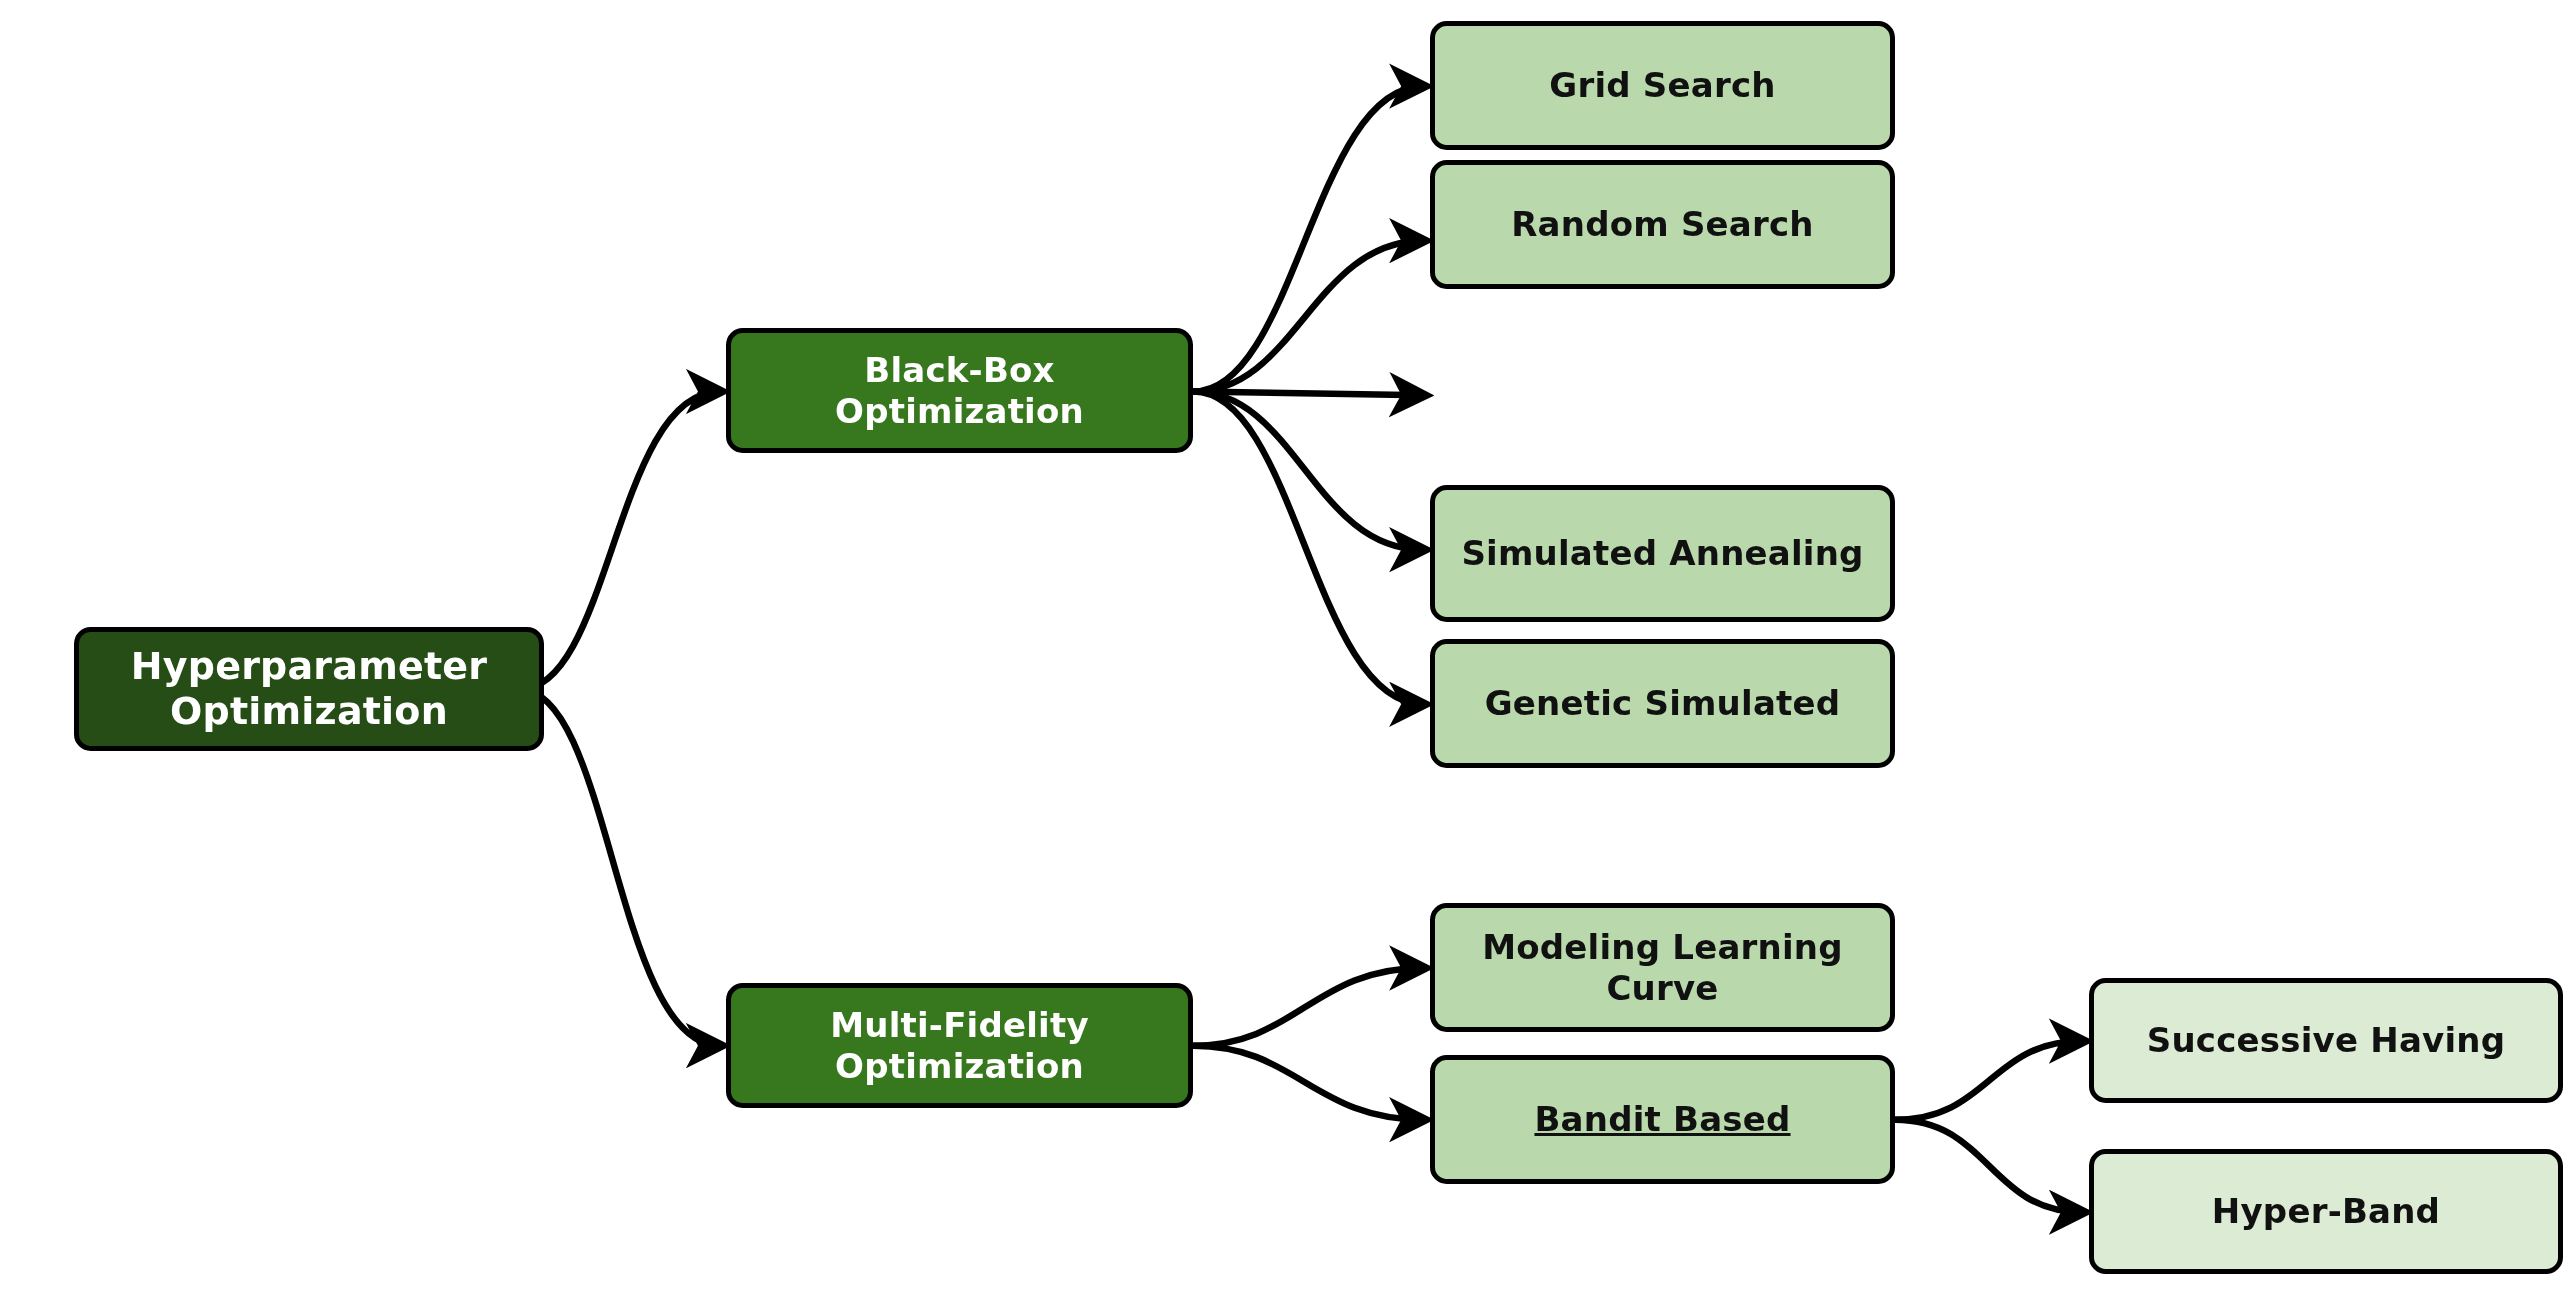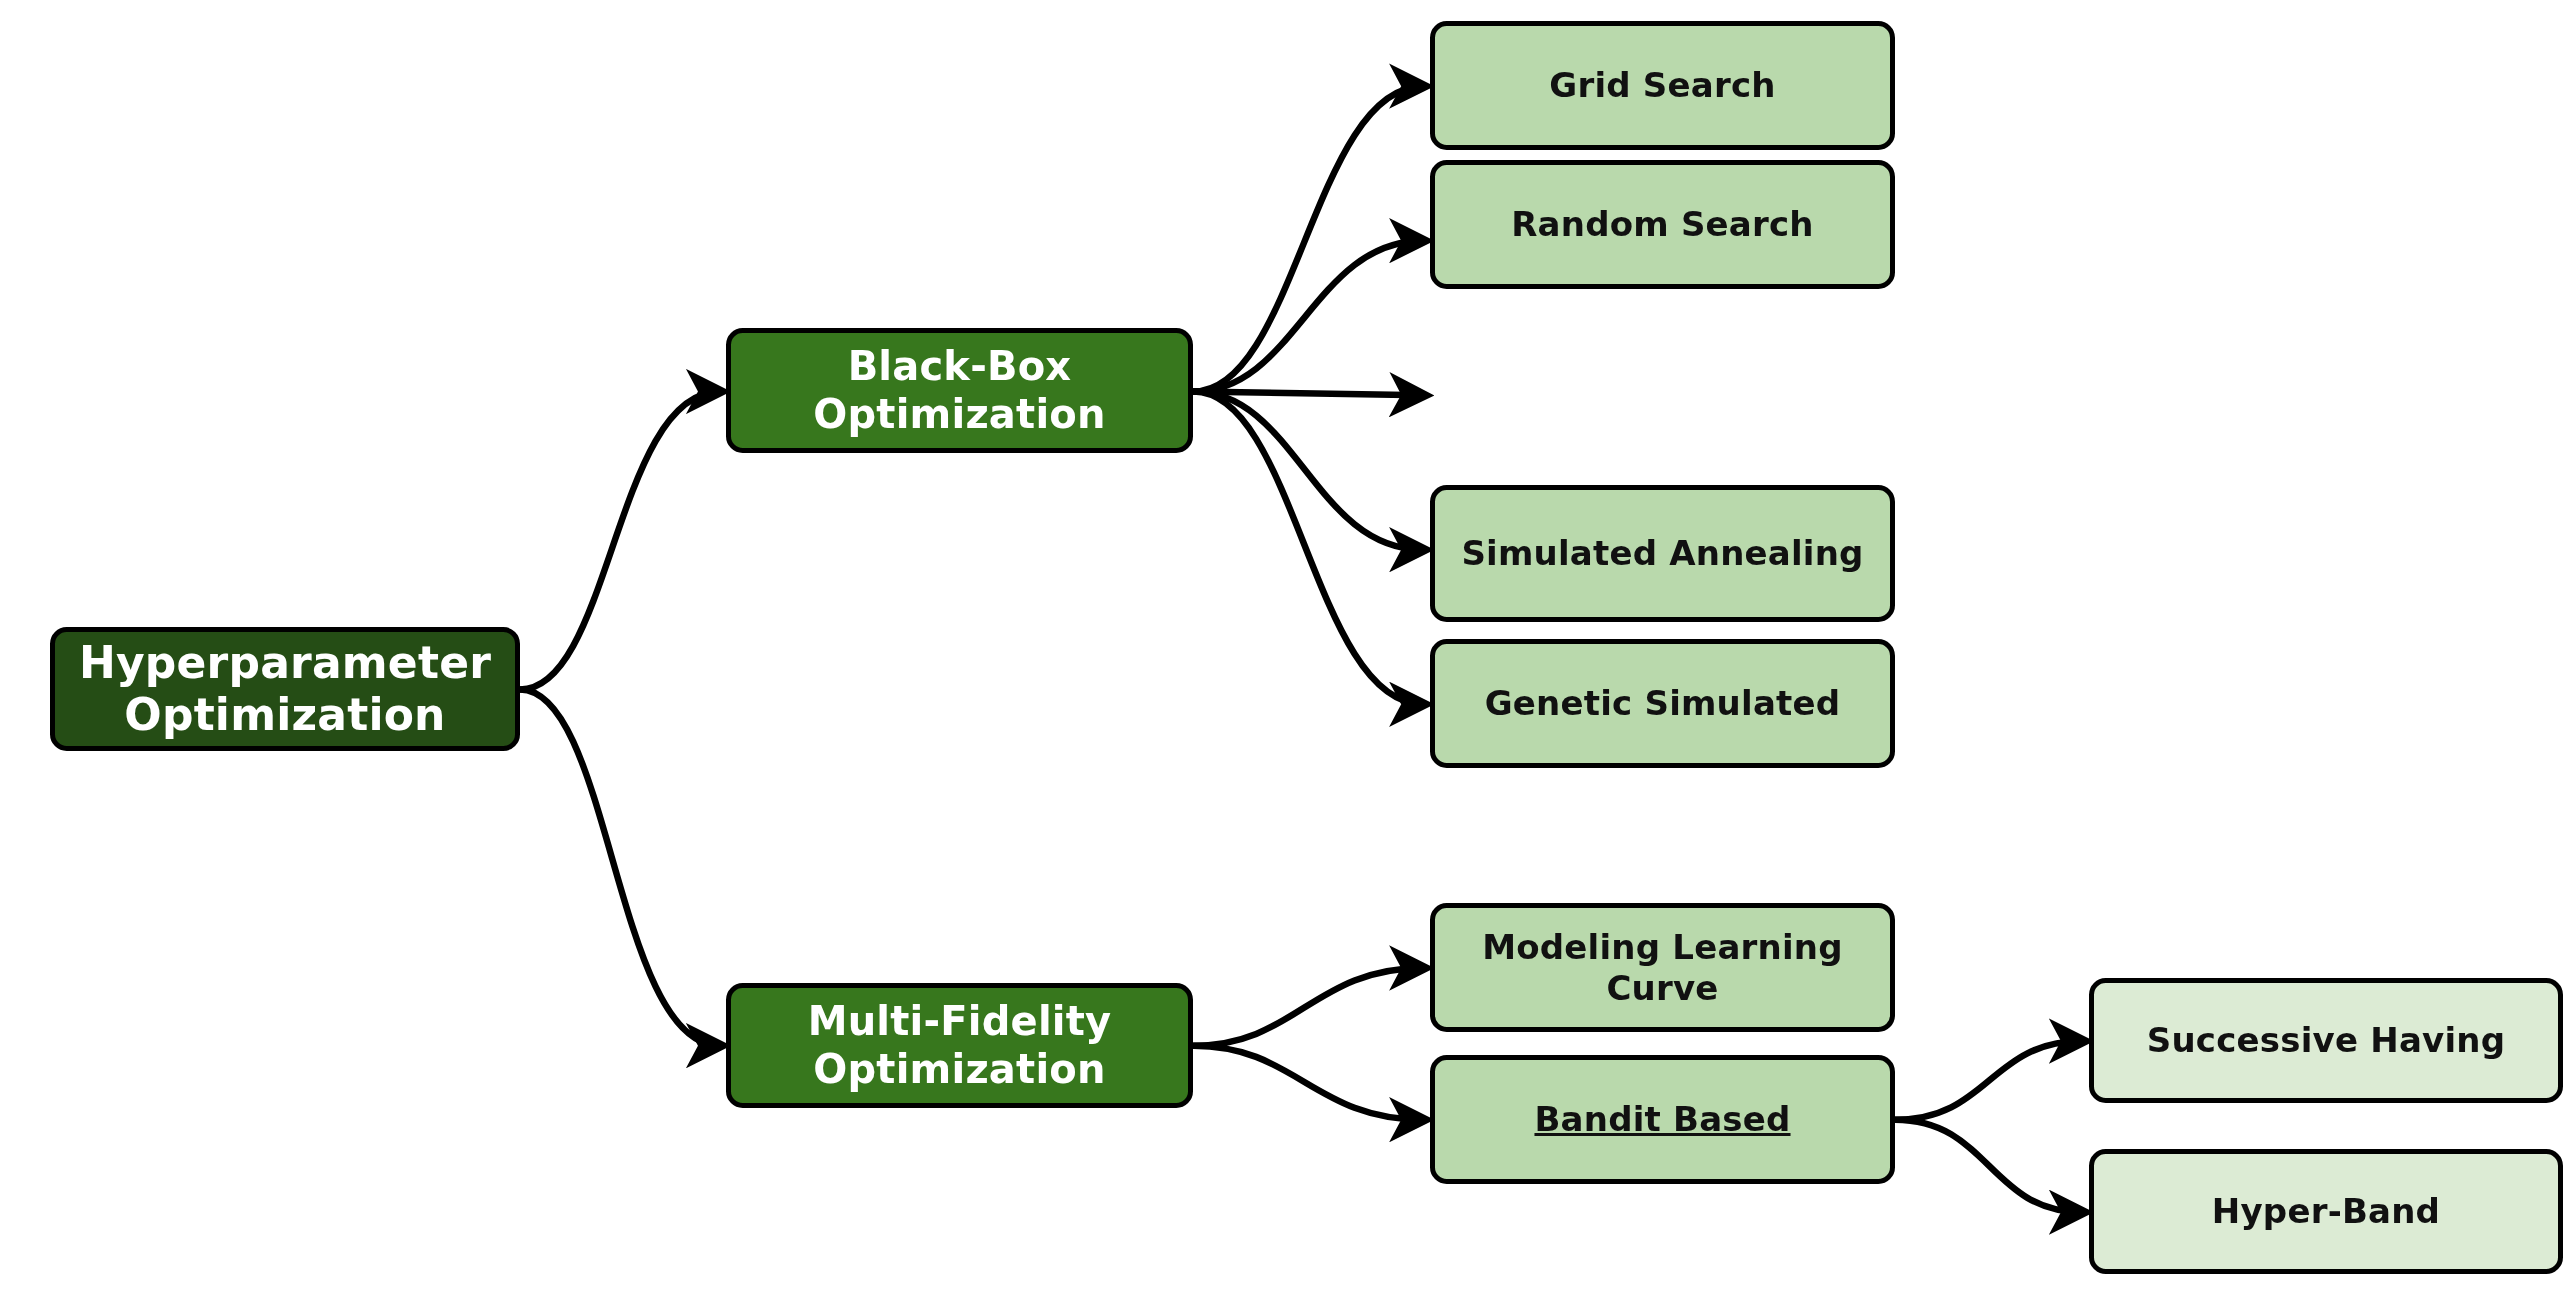--- a/index.html
+++ b/index.html
@@ -38,26 +38,27 @@
     padding: 8px 13px;
   }
   .node .label {
     display: block;
     width: 100%;
     white-space: pre-line;
   }
   .lvl-root {
     background: #254d15;
     color: #ffffff;
-    font-size: 44px;
+    font-size: 38px;
+    margin-left: 24px;
   }
   .lvl-branch {
     background: #37771d;
     color: #ffffff;
-    font-size: 40px;
+    font-size: 34px;
   }
   .lvl-leaf {
     background: #b9d9ac;
     color: #111111;
     font-size: 34px;
   }
   .lvl-sub {
     background: #dcebd4;
     color: #111111;
     font-size: 34px;

